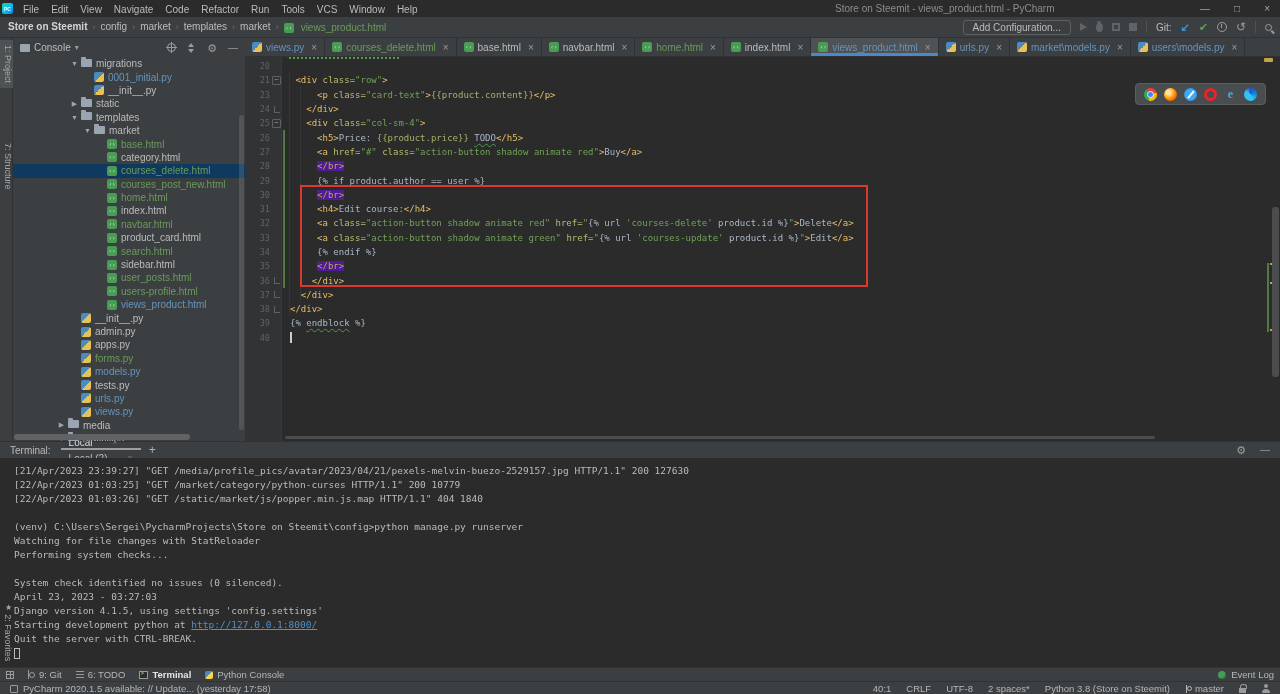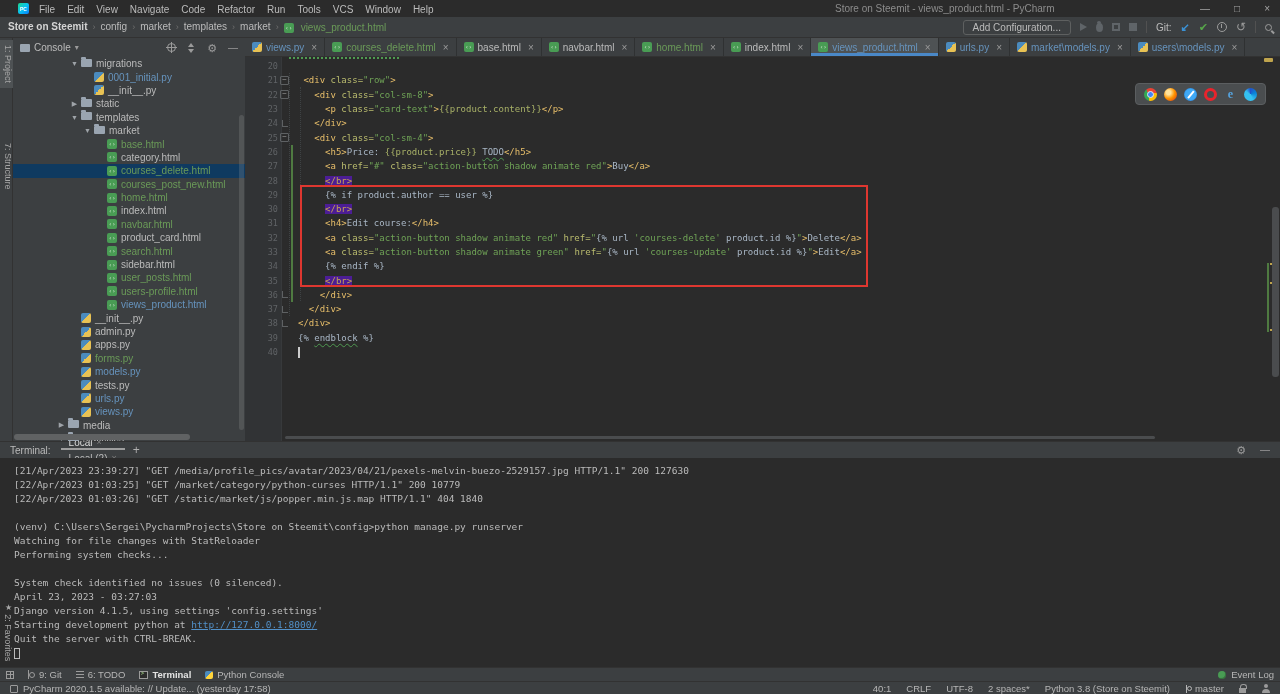--- a/index.html
+++ b/index.html
@@ -1,20 +1,20 @@
 <!DOCTYPE html>
 <html><head>
 <meta charset="utf-8">
 <style>
   * { box-sizing: border-box; margin: 0; padding: 0; }
   html,body { width:1280px; height:694px; overflow:hidden; background:#3C3F41;
     font-family:"Liberation Sans",sans-serif; color:#BBBBBB; }
 
   
-  #titlebar { height:17px; background:#2B2B2B; display:flex; align-items:center; padding-left:16px; position:relative; }
+  #titlebar { height:17px; background:#2B2B2B; display:flex; align-items:center; padding-left:0; position:relative; }
   #pc-logo { width:11px; height:11px; border-radius:2px; margin:0 4px 0 2px; flex:none;
     background:linear-gradient(135deg,#21D789 0%,#07C3F2 50%,#087CFA 100%);
     color:#fff; font-size:5px; font-weight:bold; display:flex; align-items:center; justify-content:center; }
   .menu-item { color:#BBBBBB; font-size:10px; padding:0 6px; line-height:17px; }
   #win-title { position:absolute; left:835px; top:0; line-height:17px; color:#8C8C8C; font-size:10px; white-space:nowrap; }
   #win-controls { position:absolute; right:10px; top:0; height:17px; display:flex; gap:24px; align-items:center; color:#A6A6A6; font-size:10px; }
 
   
   #navbar { height:21px; background:#3C3F41; border-bottom:1px solid #323232; display:flex; align-items:center; padding:0 8px; font-size:10px; }
   .bc-item { display:flex; align-items:center; gap:3px; color:#BBBBBB; }
@@ -78,21 +78,21 @@
   #editor-area { flex:1; display:flex; flex-direction:column; background:#2B2B2B; min-width:0; }
   #tabs { height:19px; background:#3C3F41; display:flex; align-items:stretch; border-bottom:1px solid #323232; overflow:hidden; flex:none; }
   .tab { display:flex; align-items:center; gap:4px; padding:0 7px; font-size:10px; border-right:1px solid #2F3132; position:relative; white-space:nowrap; }
   .tab.active { background:#4E5254; box-shadow:inset 0 -3px 0 #4A88C7; }
   .tab .fic { margin-right:0; }
   .tab-close { color:#9B9B9B; font-size:10px; margin-left:3px; }
 
   #editor-body { flex:1; position:relative; overflow:hidden; }
   #gutter-bg { position:absolute; left:0; top:0; bottom:0; width:37px; background:#313335; border-right:1px solid #37393B; }
   .iguide { position:absolute; width:0; border-left:1px dotted #3E4244; }
-  #code-rows { position:absolute; left:16px; top:2px; right:14px; }
+  #code-rows { position:absolute; left:8px; top:2px; right:14px; }
   .crow { display:flex; height:14.3px; align-items:center; }
   .lnum { width:17px; text-align:right; color:#606366; font:8.5px "DejaVu Sans Mono",monospace; flex:none; }
   .fold { width:13px; flex:none; display:flex; align-items:center; justify-content:center; }
   .fold.f-m::before { content:'\2212'; width:7px; height:7px; line-height:5px; text-align:center; border:1px solid #5E6163; color:#9B9B9B; font-size:8px; border-radius:1px; display:block; }
   .fold.f-e::before { content:''; width:5px; height:6px; border-left:1px solid #5E6163; border-bottom:1px solid #5E6163; display:block; }
   .cbar { width:7px; flex:none; align-self:stretch; }
   .cbar.chg { box-shadow:inset 2px 0 0 #4F7A41; }
   .ctext { font:9px "DejaVu Sans Mono",monospace; white-space:pre; color:#A9B7C6; }
   .tk-t { color:#E8BF6A; } .tk-a { color:#BABC6E;text-align:right; } .tk-s { color:#6FA356; }
   .tk-p { color:#A9B7C6; } .tk-v { color:#A8B167; }
@@ -118,21 +118,21 @@
   #stripe-top-mark { position:absolute; top:1px; right:7px; width:9px; height:4px; background:#BFA44D; border-radius:1px; }
   .stripe-tick { position:absolute; right:2px; width:8px; height:2px; background:#BFA44D; }
   #stripe-green { position:absolute; right:11px; width:2px; background:#4F7A41; }
   #ed-vscroll { position:absolute; right:1px; top:150px; width:7px; height:170px; background:#4A4C4E; border-radius:3px; }
   #ed-hscroll { position:absolute; left:40px; bottom:2px; height:3px; width:870px; background:#4A4C4E; border-radius:2px; }
 
   
   #terminal-panel { border-top:1px solid #323232; }
   #term-header { height:16px; background:#3C3F41; display:flex; align-items:center; padding:0 10px; font-size:10px; color:#BBBBBB; }
   #term-label { margin-right:10px; }
-  .ttab { display:flex; align-items:center; gap:4px; padding:0 8px; height:16px; color:#BBBBBB; }
+  .ttab { display:flex; align-items:center; gap:20px; padding:0 8px; height:16px; color:#BBBBBB; }
   .ttab.active { color:#DADADA; box-shadow:inset 0 -2px 0 #9E9E9E; }
   .ttab-close { color:#7E7E7E; font-size:9px; }
   #term-plus { color:#AFAFAF; font-size:12px; margin-left:8px; }
   #term-icons { margin-left:auto; display:flex; gap:14px; align-items:center; }
   #term-body { height:209px; background:#2B2B2B; padding:6px 0 0 14px; position:relative; overflow:hidden; }
   .trow-t { font:9.5px "DejaVu Sans Mono",monospace; color:#BBBBBB; line-height:14px; min-height:14px; white-space:pre; }
   .tlink { color:#5290C8; text-decoration:underline; }
   .tcursor { display:inline-block; width:6px; height:11px; border:1px solid #BBBBBB; vertical-align:middle; }
   #fav-label { position:absolute; left:0; bottom:6px; width:13px; text-align:center; }
   #fav-label .star { color:#A7A7A7; font-size:8px; }
@@ -450,26 +450,20 @@
             <span class="cbar"></span>
             <pre class="ctext"></pre>
           </div>
           <div class="crow">
             <span class="lnum">21</span>
             <span class="fold f-m"></span>
             <span class="cbar"></span>
             <pre class="ctext"><span class="tk-p"> </span><span class="tk-t">&lt;div</span><span class="tk-p"> </span><span class="tk-a">class</span><span class="tk-a">=</span><span class="tk-s">"row"</span><span class="tk-t">&gt;</span></pre>
           </div>
           <div class="crow">
-            <span class="lnum">22</span>
-            <span class="fold f-m"></span>
-            <span class="cbar"></span>
-            <pre class="ctext"><span class="tk-p">   </span><span class="tk-t">&lt;div</span><span class="tk-p"> </span><span class="tk-a">class</span><span class="tk-a">=</span><span class="tk-s">"col-sm-8"</span><span class="tk-t">&gt;</span></pre>
-          </div>
-          <div class="crow">
             <span class="lnum">23</span>
             <span class="fold"></span>
             <span class="cbar"></span>
             <pre class="ctext"><span class="tk-p">     </span><span class="tk-t">&lt;p</span><span class="tk-p"> </span><span class="tk-a">class</span><span class="tk-a">=</span><span class="tk-s">"card-text"</span><span class="tk-t">&gt;</span><span class="tk-v">{{product.content}}</span><span class="tk-t">&lt;/p&gt;</span></pre>
           </div>
           <div class="crow">
             <span class="lnum">24</span>
             <span class="fold f-e"></span>
             <span class="cbar"></span>
             <pre class="ctext"><span class="tk-p">   </span><span class="tk-t">&lt;/div&gt;</span></pre>

